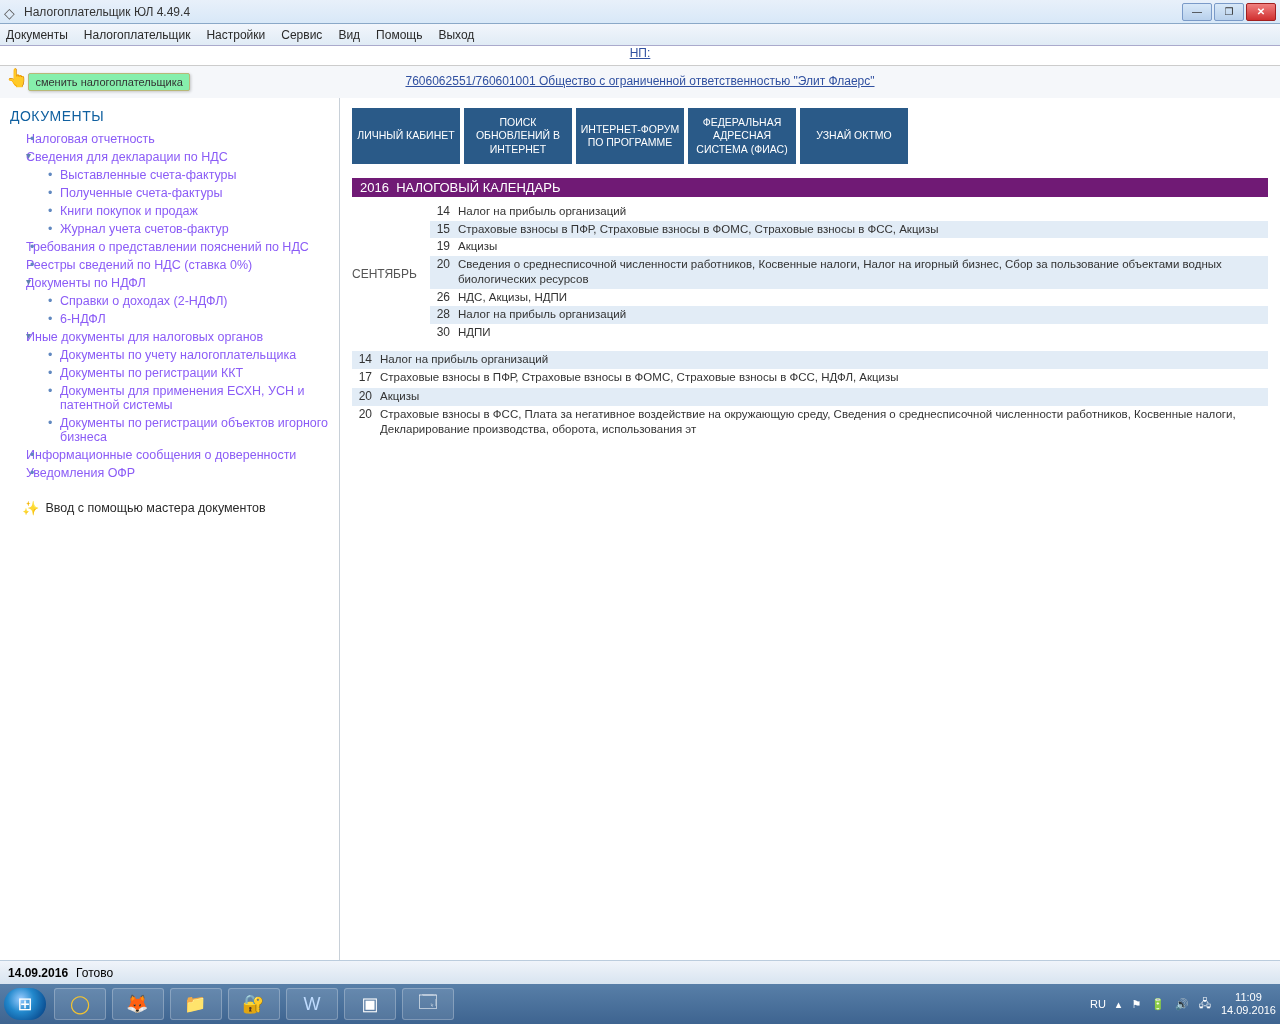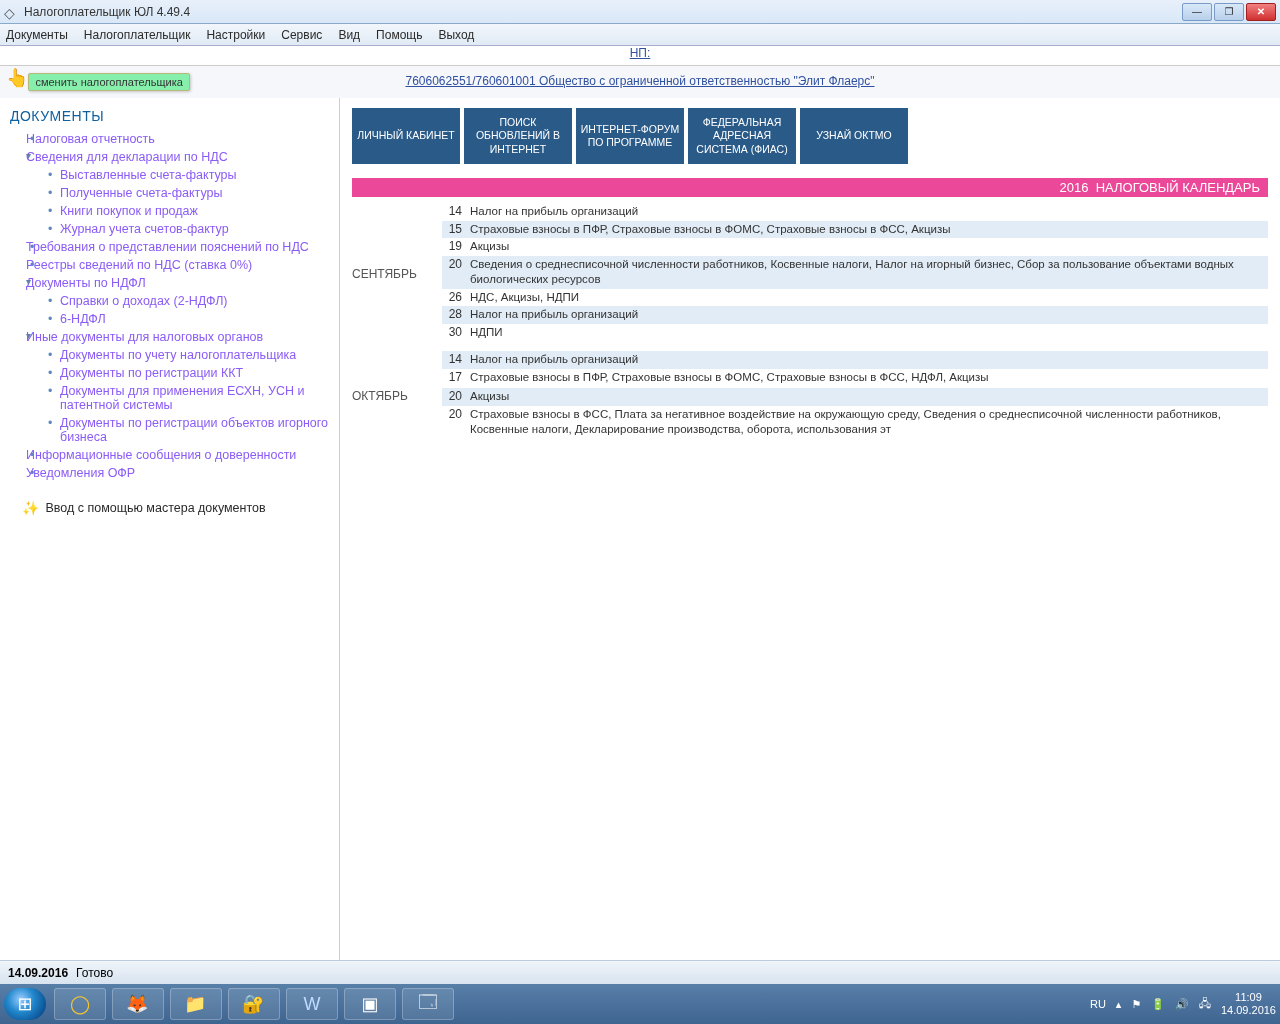--- a/index.html
+++ b/index.html
@@ -33,26 +33,26 @@
 .tree .exp.open::before { content:'▾'; left:22px; }
 .tree .bullet::before { content:'•'; position:absolute; color:#6088c0; }
 .tree .n0.bullet::before{ left:26px; }
 .tree .n2.bullet::before{ left:44px; }
 .wizard { margin-top:18px; padding-left:18px; display:flex; align-items:center; gap:6px; font-size:12.5px; color:#2a2a2a; }
 .wizard .wand { color:#b87030; font-size:14px; }
 
 .content { flex:1; background:#fff; padding:10px 12px 10px 12px; overflow:hidden; }
 .cards { display:flex; gap:4px; margin-bottom:14px; }
 .card { width:108px; height:56px; background:#2a5a88; color:#fff; font-size:10.5px; text-align:center; display:flex; align-items:center; justify-content:center; padding:4px; line-height:1.25; }
-.calhead { background:#ec4899; color:#fff; font-size:13px; padding:2px 8px;text-align:right; }
+.calhead { background:#701a75; color:#fff; font-size:13px; padding:2px 8px; }
 .calhead .yr{ font-weight:normal; }
 .cal { margin-top:6px; font-size:12px; color:#333; }
 .month { display:flex; margin-bottom:10px;align-items:center; }
 .mlabel { width:78px; color:#555; padding-top:3px; font-size:12px; }
-.days { flex:1;margin-left:12px; }
+.days { flex:1; }
 .dayrow { display:flex; align-items:flex-start; padding:1px 0; }
 .dayrow.hl { background:#e2ecf6; }
 .dnum { width:28px; text-align:right; padding-right:8px; color:#333; }
 .dtxt { flex:1; font-size:11.5px; color:#333; line-height:1.35; }
 
 .statusbar { height:24px; background:linear-gradient(#f0f4fa,#d8e4f0); display:flex; align-items:center; padding:0 8px; font-size:12px; border-top:1px solid #bcd; }
 .statusbar b { margin-right:8px; }
 
 .taskbar { height:40px; background:linear-gradient(#587fa8,#3e6490); display:flex; align-items:center; padding:0 4px; color:#fff; }
 .start { width:42px; height:32px; border-radius:16px; background:radial-gradient(circle at 40% 35%, #9cf 0%, #28c 40%, #037 100%); display:flex;align-items:center;justify-content:center; margin-right:8px; font-size:18px;}
@@ -168,21 +168,20 @@
               <div class="dnum">28</div>
               <div class="dtxt">Налог на прибыль организаций</div>
             </div>
             <div class="dayrow">
               <div class="dnum">30</div>
               <div class="dtxt">НДПИ</div>
             </div>
           </div>
         </div>
         <div class="month">
-          <div class="mlabel">ОКТЯБРЬ</div>
           <div class="days">
             <div class="dayrow hl">
               <div class="dnum">14</div>
               <div class="dtxt">Налог на прибыль организаций</div>
             </div>
             <div class="dayrow">
               <div class="dnum">17</div>
               <div class="dtxt">Страховые взносы в ПФР, Страховые взносы в ФОМС, Страховые взносы в ФСС, НДФЛ, Акцизы</div>
             </div>
             <div class="dayrow">

